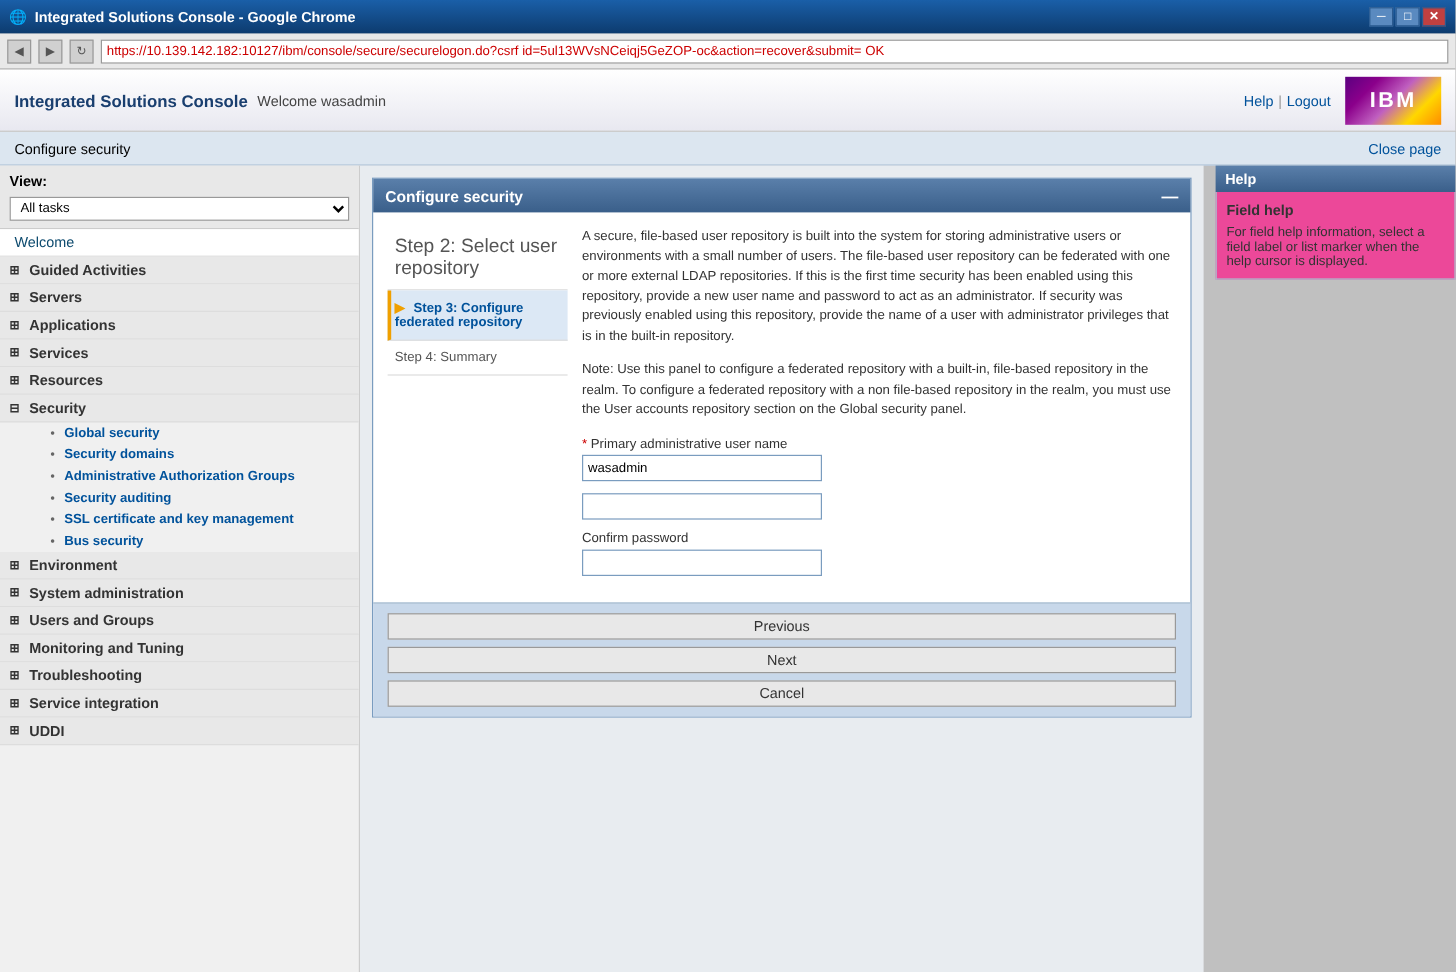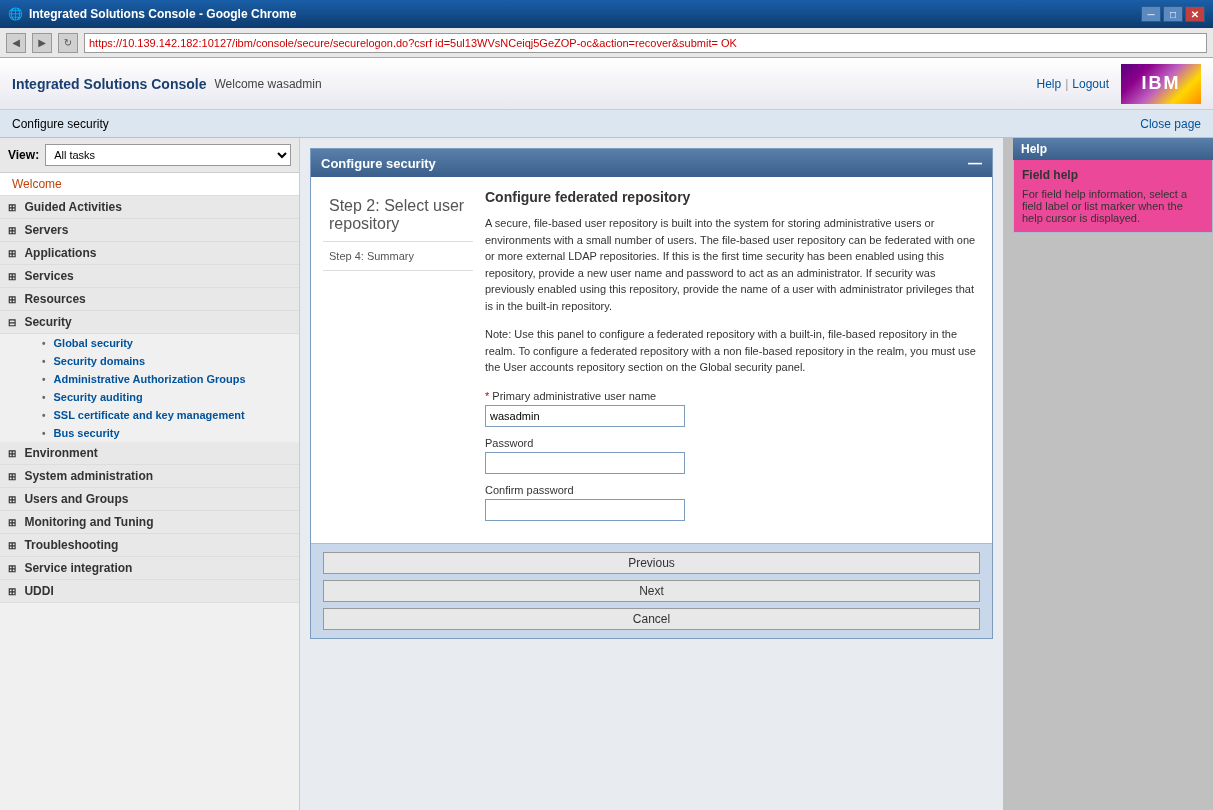--- a/index.html
+++ b/index.html
@@ -80,22 +80,22 @@
       background: #f0f0f0;
       border-right: 1px solid #ccc;
       overflow-y: auto;
       flex-shrink: 0;
     }
     .view-row {
       padding: 6px 8px;
       background: #e8e8e8;
       border-bottom: 1px solid #ccc;
       display: flex;
-      align-items: center;
       gap: 6px;
+      flex-direction: column;
     }
     .view-label { font-size: 12px; font-weight: bold; }
     .view-select {
       flex: 1; font-size: 11px; border: 1px solid #999;
       background: white; padding: 2px 4px; height: 22px;
     }
 
     .nav-item {
       padding: 4px 8px 4px 20px;
       cursor: pointer;
@@ -305,21 +305,21 @@
 <div id="mainlayout">
 
   <div id="sidebar">
     <div class="view-row">
       <span class="view-label">View:</span>
       <select class="view-select">
         <option>All tasks</option>
       </select>
     </div>
 
-    <div class="nav-item" style="padding-left:12px;font-weight:normal;background:white;color:#c2410c;border-bottom:1px solid #ddd;">
+    <div class="nav-item" style="padding-left:12px;font-weight:normal;background:white;color:#0c4a6e;border-bottom:1px solid #ddd;">
       Welcome
     </div>
 
     <div class="nav-item top-level">
       <span class="expand-icon">⊞</span>
       <span>Guided Activities</span>
     </div>
 
     <div class="nav-item top-level">
       <span class="expand-icon">⊞</span>
@@ -407,39 +407,41 @@
         <span>Configure security</span>
         <span class="close-btn">—</span>
       </div>
 
       <div class="config-inner">
 
         <div class="steps-col">
           <div class="step-item" style="font-size:16px;color:#555;padding:8px 6px;border-bottom:1px solid #ddd;">
             Step 2: Select user repository
           </div>
+          <div class="step-item active">
+            <span class="step-arrow">▶</span>
+            Step 3: Configure federated repository
+          </div>
           <div class="step-item" style="font-size:11px;color:#555;padding:8px 6px;border-bottom:1px solid #ddd;">
             Step 4: Summary
           </div>
         </div>
 
         <div class="form-col">
-          <div class="form-title">Configure federated repository</div>
 
           <div class="form-desc">A secure, file-based user repository is built into the system for storing administrative users or environments with a small number of users. The file-based user repository can be federated with one or more external LDAP repositories. If this is the first time security has been enabled using this repository, provide a new user name and password to act as an administrator. If security was previously enabled using this repository, provide the name of a user with administrator privileges that is in the built-in repository.</div>
 
           <div class="form-note">Note: Use this panel to configure a federated repository with a built-in, file-based repository in the realm. To configure a federated repository with a non file-based repository in the realm, you must use the User accounts repository section on the Global security panel.</div>
 
           <div class="form-field">
             <div class="field-label required">Primary administrative user name</div>
             <input class="field-input" type="text" value="wasadmin" style="">
           </div>
 
           <div class="form-field">
-            <div class="field-label">Password</div>
             <input class="field-input" type="password" value="" style="">
           </div>
 
           <div class="form-field">
             <div class="field-label">Confirm password</div>
             <input class="field-input" type="password" value="" style="">
           </div>
         </div>
       </div>
 

